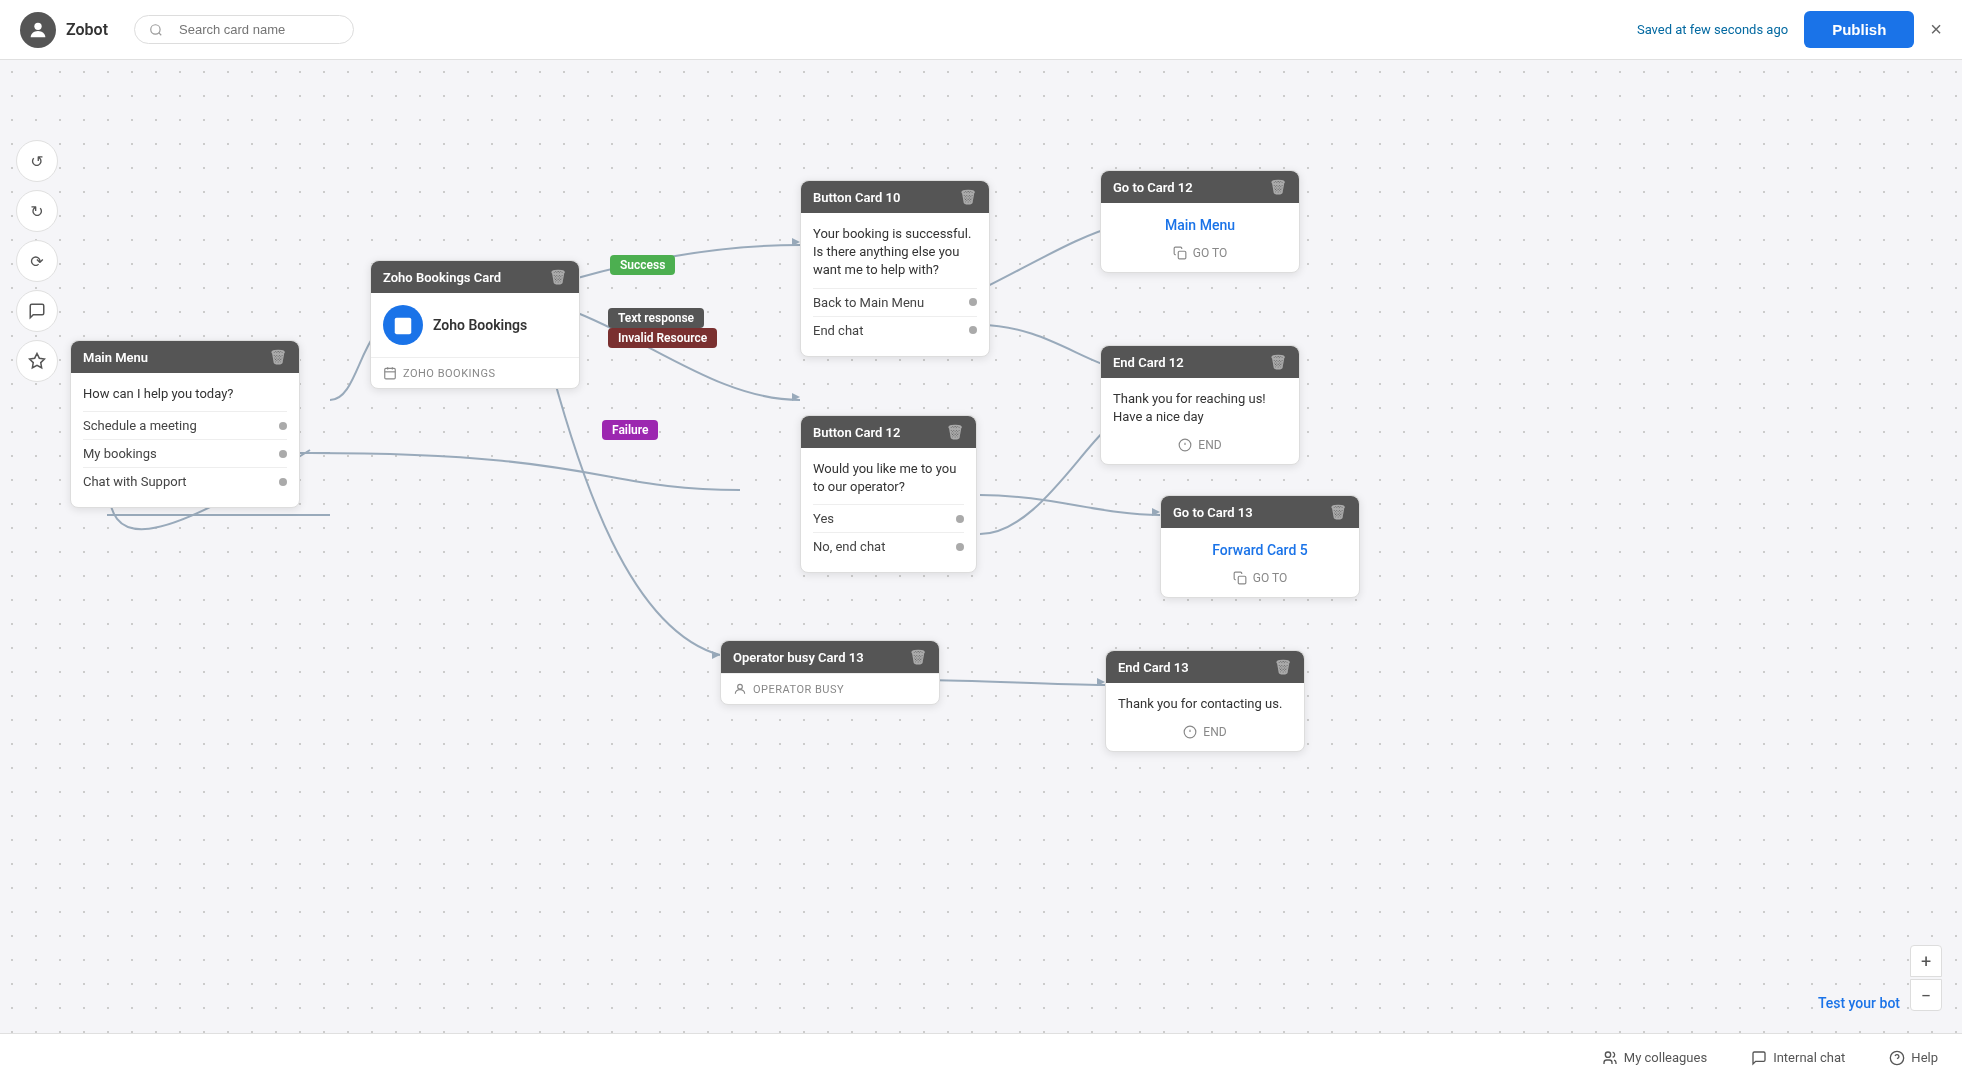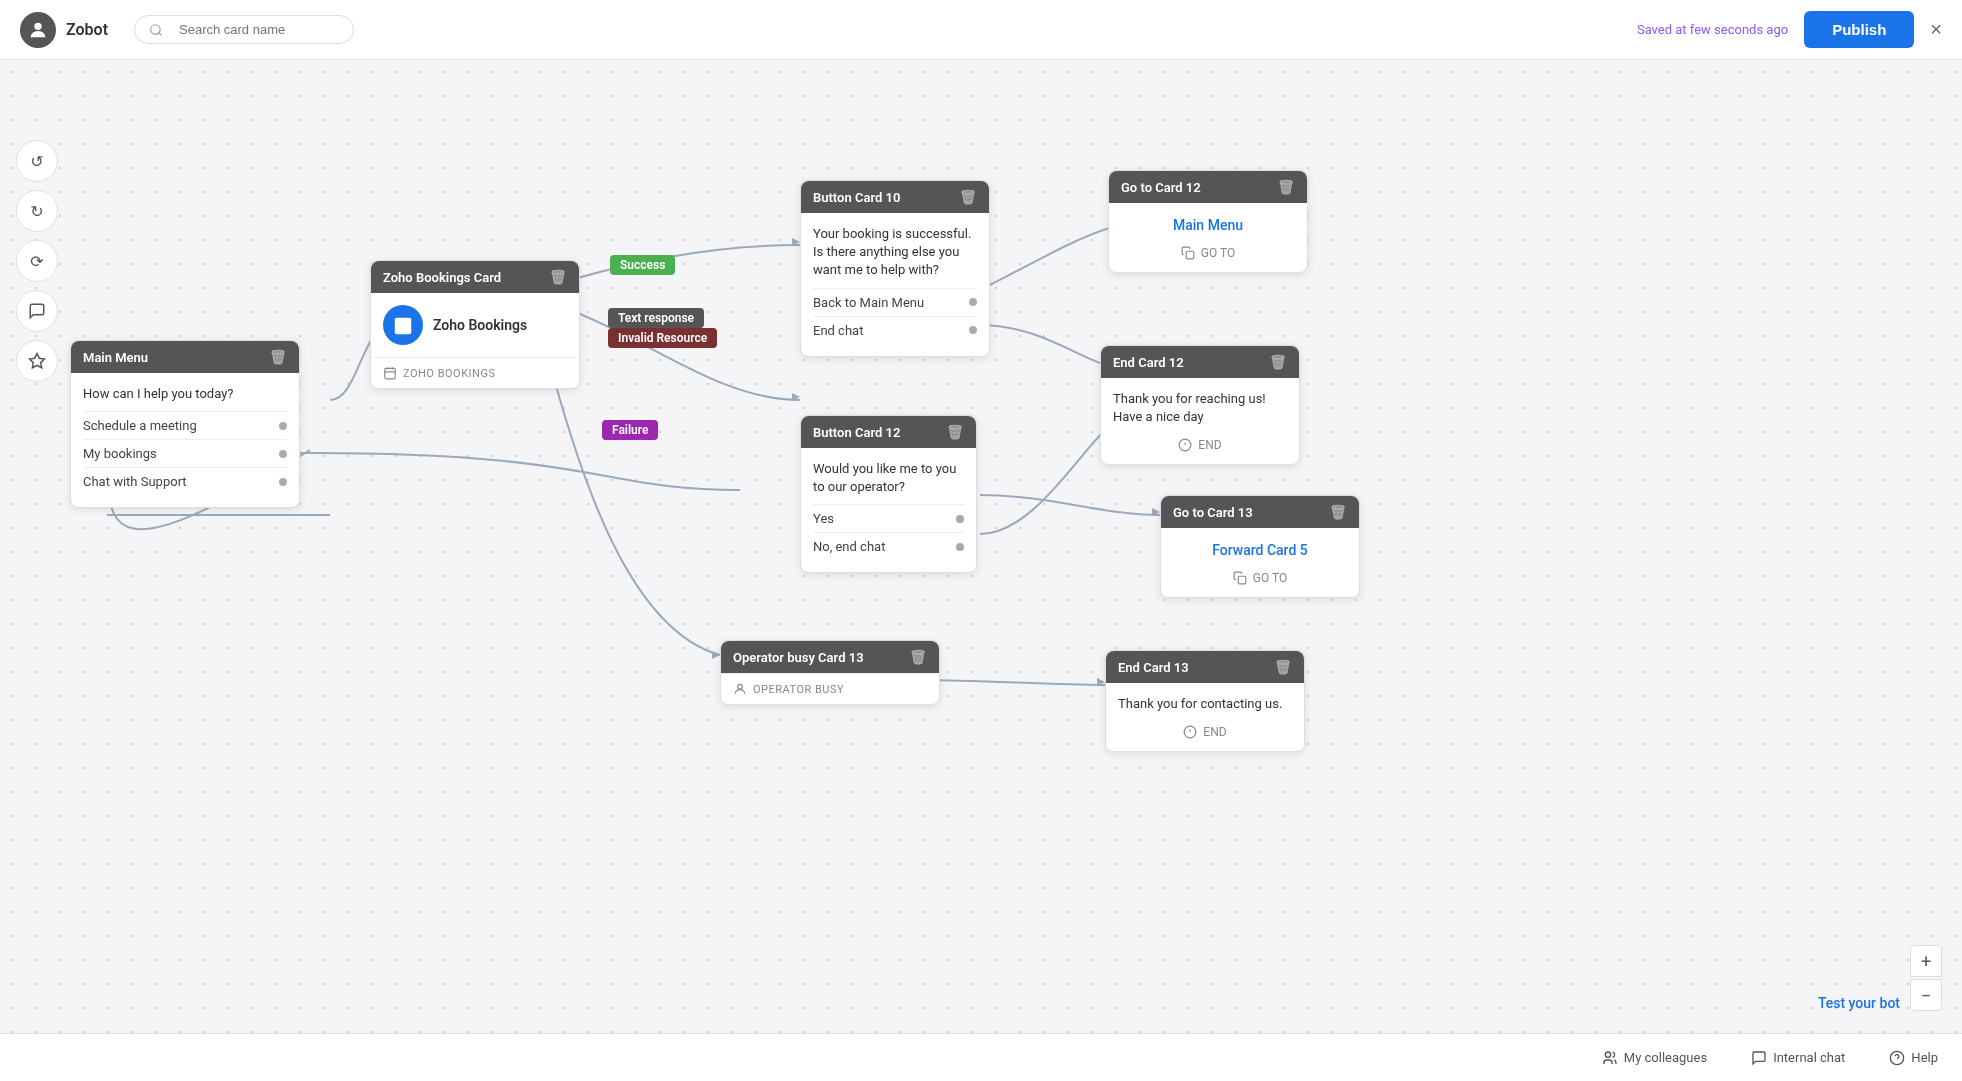--- a/index.html
+++ b/index.html
@@ -11,21 +11,21 @@
       background: #fff; border-bottom: 1px solid #e0e0e0;
       display: flex; align-items: center; padding: 0 20px; gap: 16px; z-index: 100;
     }
     .logo-area { display: flex; align-items: center; gap: 10px; }
     .logo-icon { width: 36px; height: 36px; border-radius: 50%; background: #555; display: flex; align-items: center; justify-content: center; }
     .logo-icon svg { width: 22px; height: 22px; }
     .app-name { font-size: 16px; font-weight: 600; color: #333; }
     .search-bar { display: flex; align-items: center; gap: 16px; border: 1px solid #ddd; border-radius: 20px; padding: 6px 14px; margin-left: 10px; }
     .search-bar input { border: none; outline: none; font-size: 13px; color: #999; width: 160px; background: transparent; }
     .header-right { margin-left: auto; display: flex; align-items: center; gap: 16px; }
-    .saved-text { font-size: 13px; color: #8b5cf6; text-align: right; }
+    .saved-text { font-size: 13px; color: #0369a1; text-align: right; }
     .publish-btn { background: #1a73e8; color: #fff; border: none; border-radius: 6px; padding: 10px 28px; font-size: 15px; font-weight: 600; cursor: pointer; }
     .close-btn { background: none; border: none; font-size: 20px; color: #666; cursor: pointer; }
 
     
     .canvas { position: absolute; top: 60px; left: 0; right: 0; bottom: 0; background: #f5f5f8; background-image: radial-gradient(circle, #ccc 1px, transparent 1px); background-size: 24px 24px; overflow: hidden; }
 
     
     .left-toolbar { position: absolute; left: 16px; top: 80px; display: flex; flex-direction: column; gap: 8px; z-index: 10; }
     .tool-btn { width: 42px; height: 42px; background: #fff; border: 1px solid #e0e0e0; border-radius: 50%; display: flex; align-items: center; justify-content: center; cursor: pointer; color: #555; font-size: 16px; }
 
@@ -221,21 +221,21 @@
         <span>Back to Main Menu</span>
         <div class="dot"></div>
       </div>
       <div class="card-option">
         <span>End chat</span>
         <div class="dot"></div>
       </div>
     </div>
   </div>
 
-  <div class="card goto-card" style="left:1100px; top:110px; width:200px;margin-left:8px;">
+  <div class="card goto-card" style="left:1100px; top:110px; width:200px;">
     <div class="card-header">
       <span>Go to Card 12</span>
       <span class="trash">🗑</span>
     </div>
     <div class="card-body">
       <a class="goto-link">Main Menu</a>
       <div class="goto-action">
         <svg width="14" height="14" viewBox="0 0 24 24" fill="none" stroke="#888" stroke-width="2">
             <rect x="9" y="9" width="13" height="13" rx="2"></rect>
             <path d="M5 15H4a2 2 0 0 1-2-2V4a2 2 0 0 1 2-2h9a2 2 0 0 1 2 2v1"></path>

